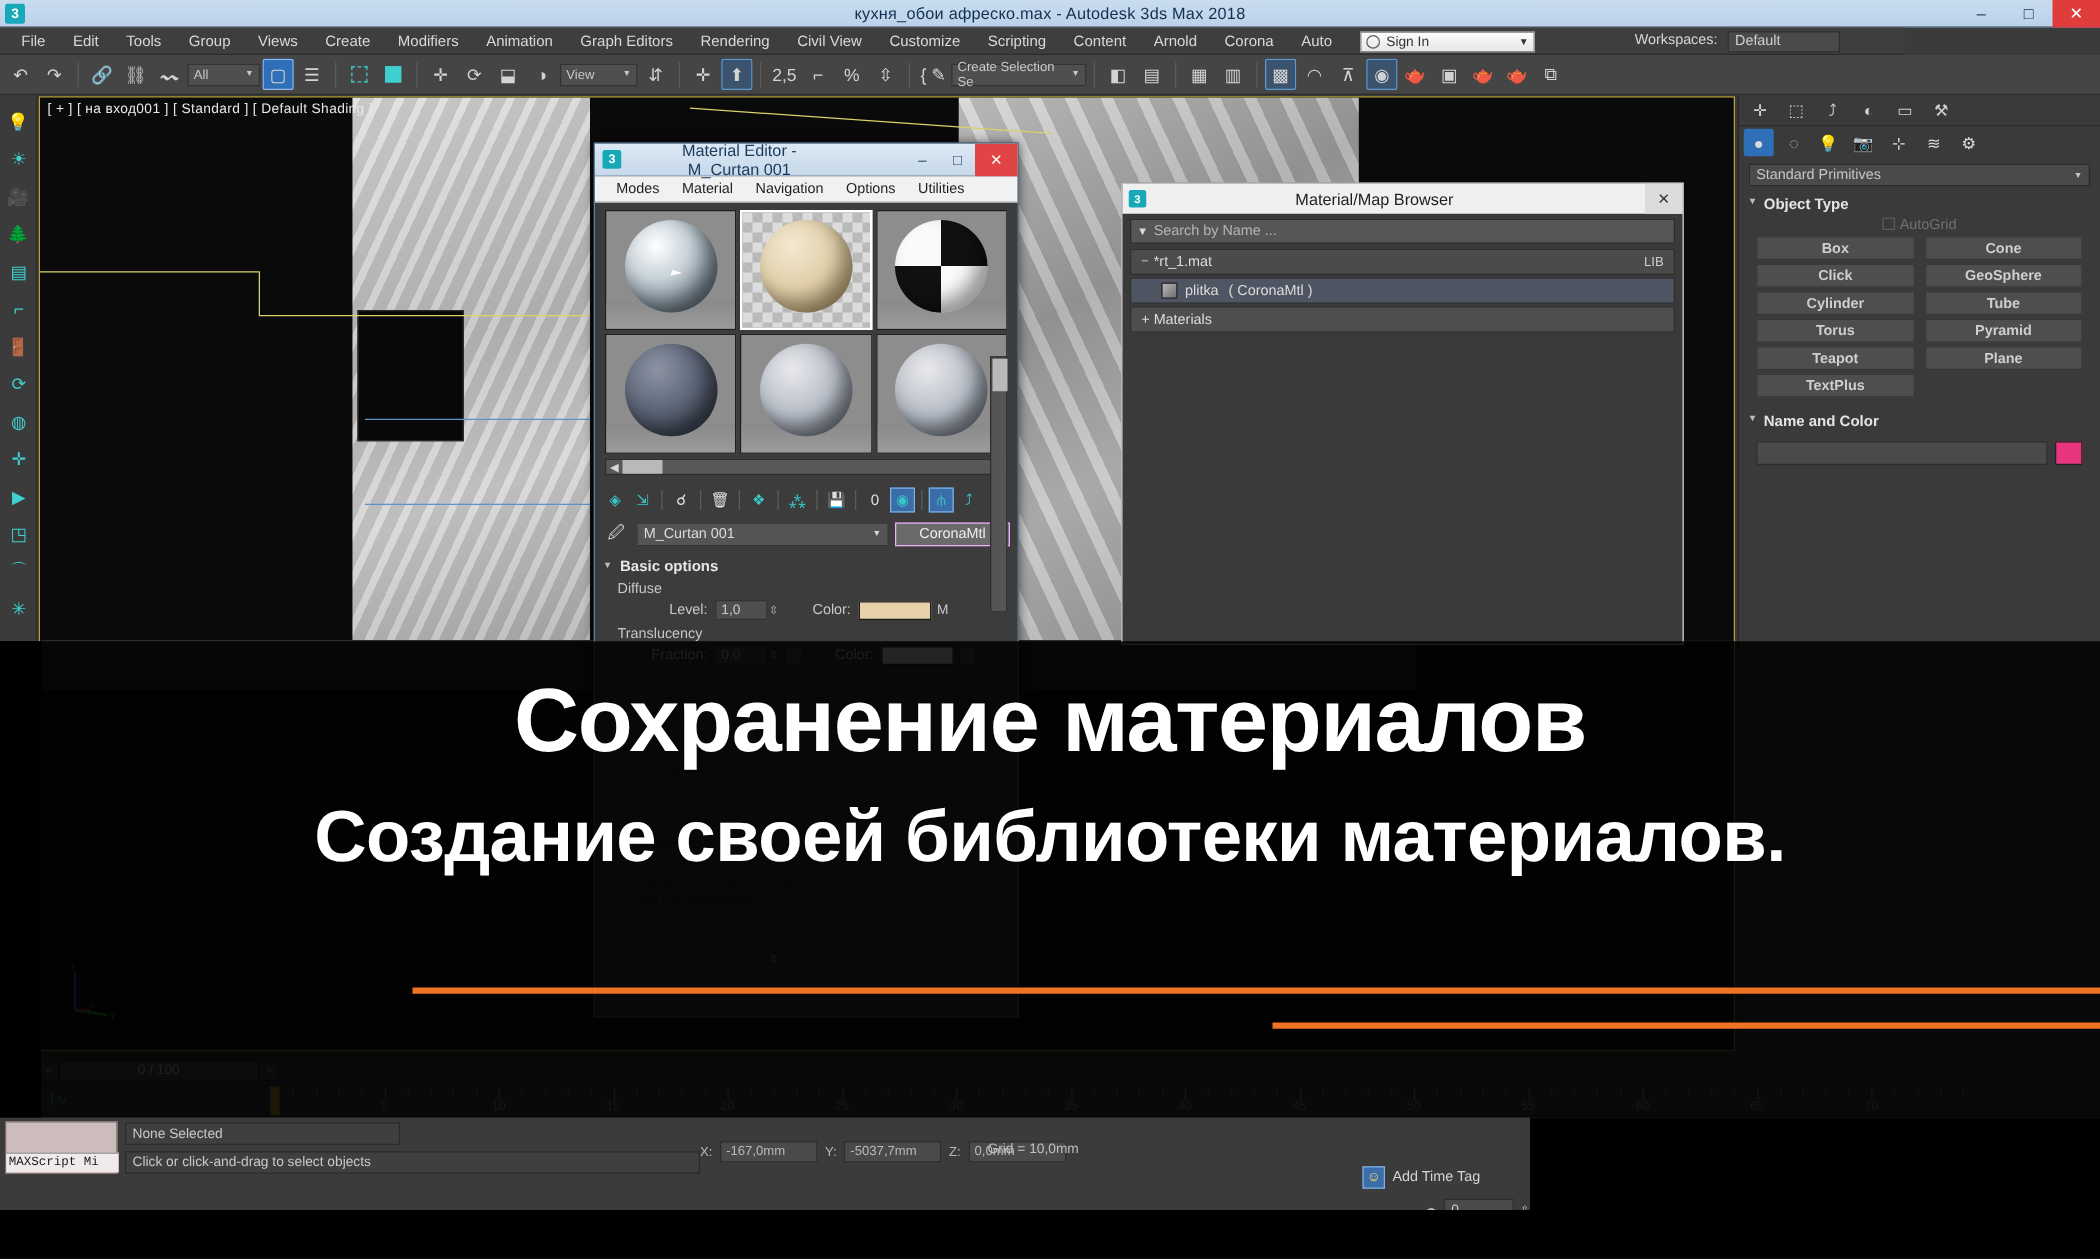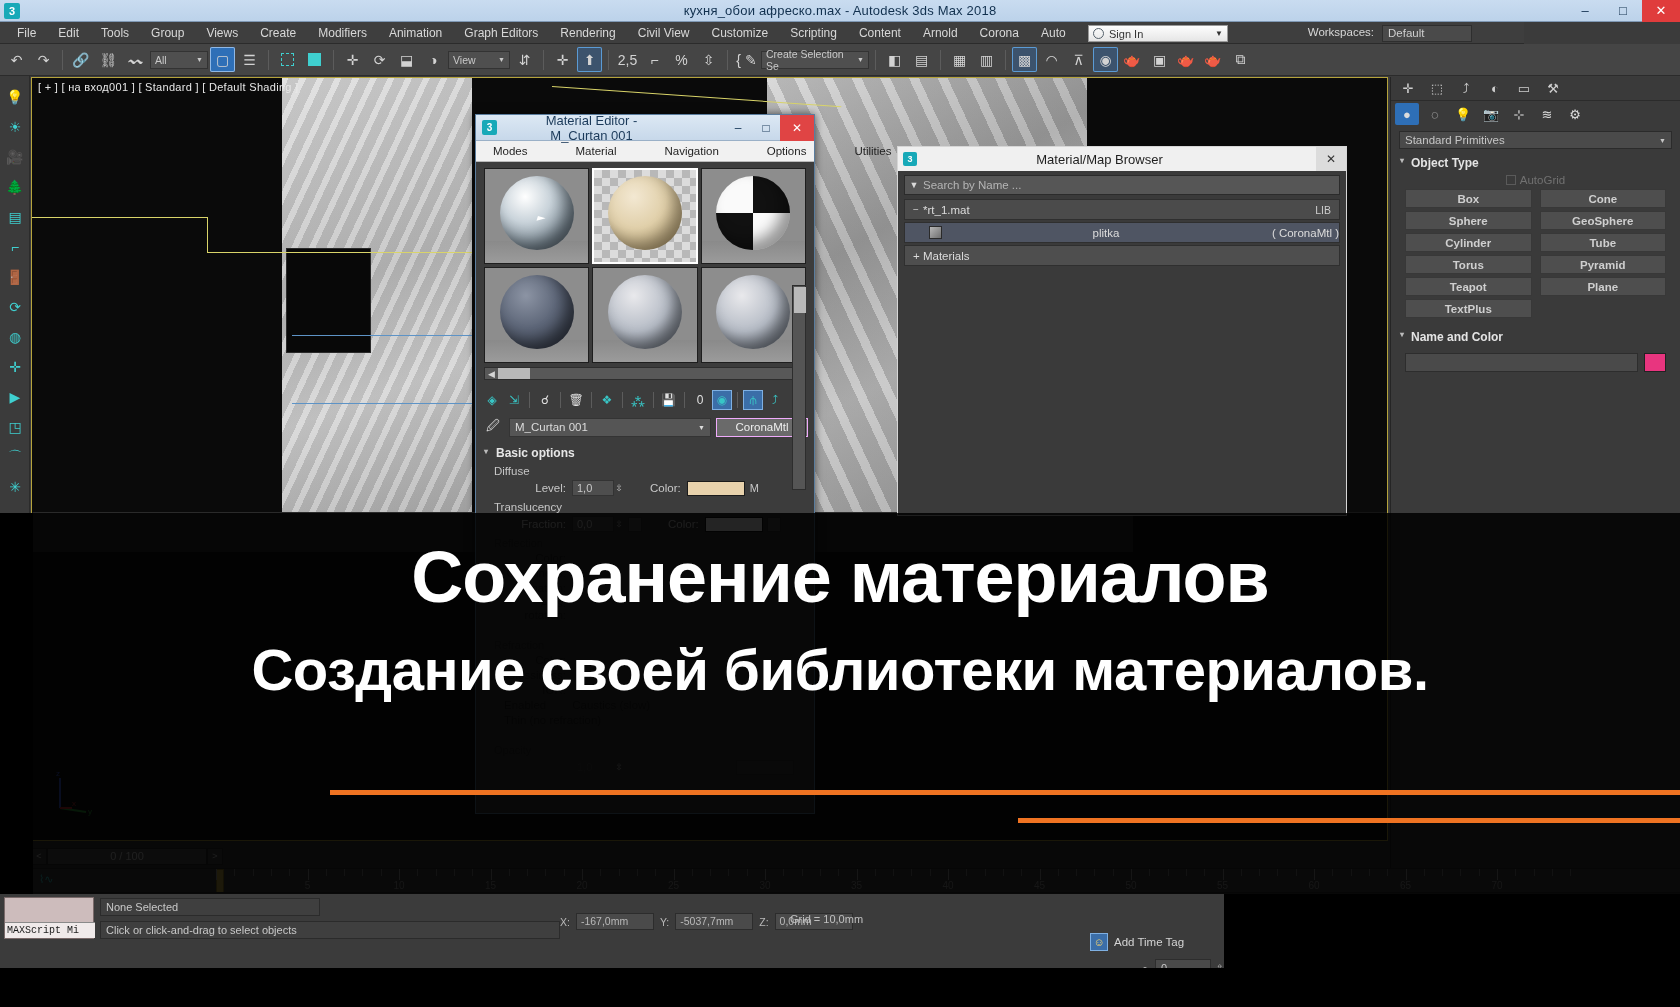--- a/index.html
+++ b/index.html
@@ -117,21 +117,21 @@
   
   .matedit { position:absolute; left:475px; top:114px; width:340px; height:700px;
              background:#3c3c3c; border:1px solid #5b7d9e; box-shadow:0 0 8px rgba(0,0,0,.6);}
   .me-title { height:26px; background:linear-gradient(#dce8f4,#c7d8ea); display:flex; align-items:center;
               border-bottom:1px solid #9ab0c7; }
   .me-logo { width:15px;height:15px;margin-left:6px;background:#17a9b8;color:#fff;font-size:10px;font-weight:bold;
              display:flex;align-items:center;justify-content:center;border-radius:2px;}
   .me-name { flex:1; text-align:center; font-size:13px; color:#1b3a5a; padding-right:70px;padding-left:32px;}
   .me-wbtn { width:28px;height:26px;display:flex;align-items:center;justify-content:center;font-size:12px;color:#1b3a5a;}
   .me-wbtn.x { background:#e04444; color:#fff; width:34px;}
-  .me-menu { height:21px; background:#f1f1f1; border-bottom:1px solid #b9b9b9; display:flex;align-items:center;padding-left:8px;gap:30px;}
+  .me-menu { height:21px; background:#f1f1f1; border-bottom:1px solid #b9b9b9; display:flex;align-items:center;padding-left:8px;}
   .me-menu span { font-size:11.5px; color:#1f1f1f; padding:0 9px; }
   .me-slots { padding:6px 8px 0 8px; display:grid; grid-template-columns:repeat(3,1fr); gap:3px; }
   .slot { height:96px; background:#8d8d8d; border:1px solid #1e1e1e; position:relative; overflow:hidden; }
   .slot.sel { border:2px solid #ffffff; }
   .ball { position:absolute; left:50%; top:50%; transform:translate(-50%,-54%); width:74px;height:74px;border-radius:50%;}
   .slot .floor{position:absolute;left:0;right:0;bottom:0;height:22px;background:linear-gradient(#8a8a8a,#9b9b9b);}
   .checker { position:absolute; inset:0;
     background-image:linear-gradient(45deg,#b8b8b8 25%,transparent 25%,transparent 75%,#b8b8b8 75%),
                      linear-gradient(45deg,#b8b8b8 25%,transparent 25%,transparent 75%,#b8b8b8 75%);
     background-size:16px 16px; background-position:0 0,8px 8px; background-color:#dcdcdc;}
@@ -180,21 +180,21 @@
          background:#dcdcdc;}
   .mmb-search{margin:4px 6px;height:20px;background:#565656;border:1px solid #2b2b2b;display:flex;align-items:center;}
   .mmb-search .tri{width:18px;text-align:center;color:#d9d9d9;font-size:9px;}
   .mmb-search .ph{font-size:11.5px;color:#b5b5b5;}
   .mmb-row{margin:0 6px 2px 6px;height:21px;background:#4b4b4b;border:1px solid #2f2f2f;display:flex;align-items:center;
            font-size:11.5px;color:#dcdcdc;padding-left:8px;}
   .mmb-row.grp{background:#4e4e4e;}
   .mmb-row .lib{margin-left:auto;margin-right:8px;font-size:10.5px;color:#cdcdcd;}
   .mmb-row .exp{width:10px;color:#cfcfcf;font-size:10px;}
   .mmb-row .sw{width:13px;height:13px;margin-right:6px;background:linear-gradient(135deg,#b8b8b8,#6e6e6e);border:1px solid #2a2a2a;}
-  .mmb-child{background:#4f5563;justify-content:space-between;}
+  .mmb-child{background:#4f5563;}
 
   
   .timeslider { position:absolute; left:31px; top:845px; width:1357px; height:22px; display:flex;align-items:center;}
   .ts-arrow{width:16px;height:17px;background:#4a4a4a;border:1px solid #2d2d2d;color:#cfcfcf;font-size:9px;
             display:flex;align-items:center;justify-content:center;}
   .ts-thumb{width:160px;height:17px;background:#555;border:1px solid #2d2d2d;color:#d8d8d8;font-size:11px;
             display:flex;align-items:center;justify-content:center;}
   .trackbar{position:absolute;left:31px;top:868px;width:1649px;height:24px;background:#3f3f3f;border-top:1px solid #2b2b2b;}
   .tick{position:absolute;top:0;width:1px;height:7px;background:#7d7d7d;}
   .tick.maj{height:11px;background:#9a9a9a;}
@@ -418,21 +418,21 @@
     </div>
 
     <div class="roll">
       <div class="roll-h">Object Type</div>
       <div class="autogrid">
         <span class="cb"></span><span>AutoGrid</span>
       </div>
       <div class="objgrid">
         <div class="objbtn">Box</div>
         <div class="objbtn">Cone</div>
-        <div class="objbtn">Sphere</div>
+        <div class="objbtn">Click</div>
         <div class="objbtn">GeoSphere</div>
         <div class="objbtn">Cylinder</div>
         <div class="objbtn">Tube</div>
         <div class="objbtn">Torus</div>
         <div class="objbtn">Pyramid</div>
         <div class="objbtn">Teapot</div>
         <div class="objbtn">Plane</div>
         <div class="objbtn">TextPlus</div>
       </div>
     </div>

